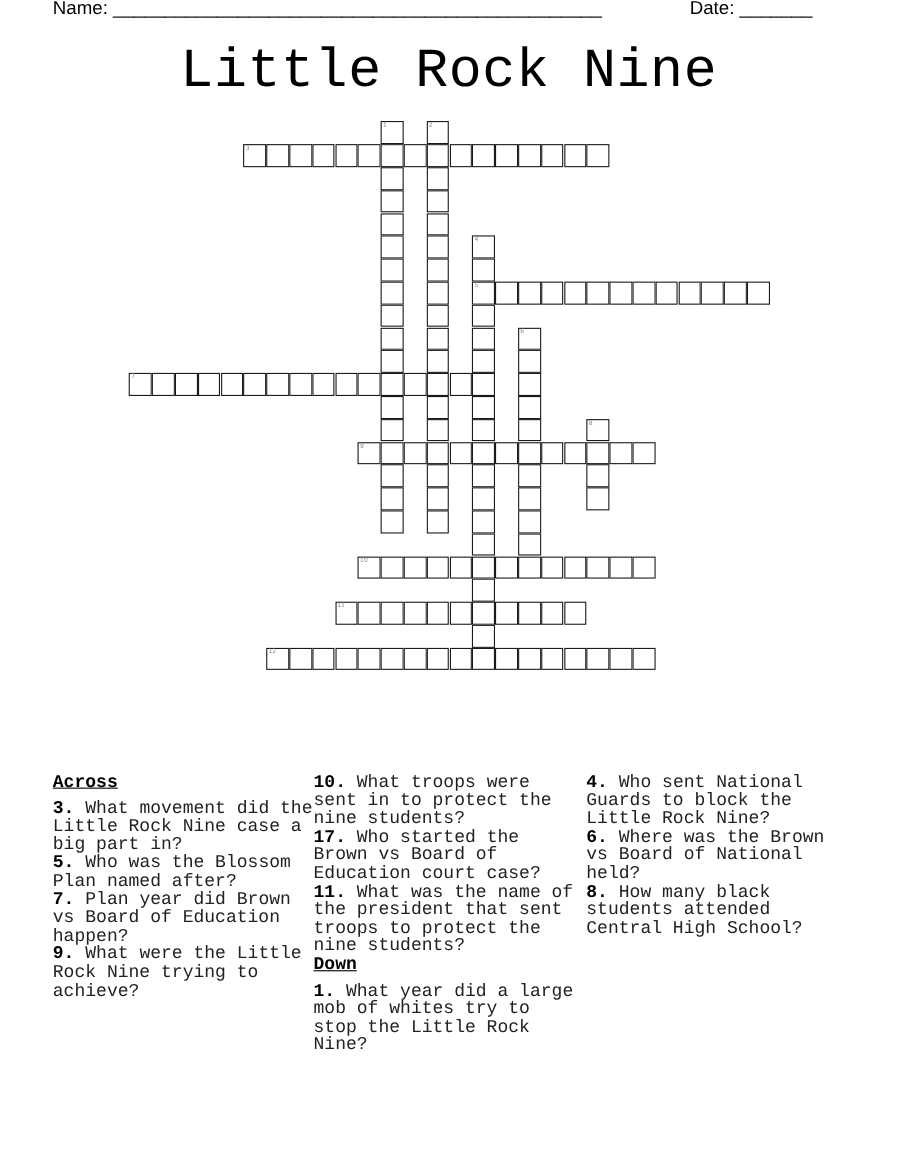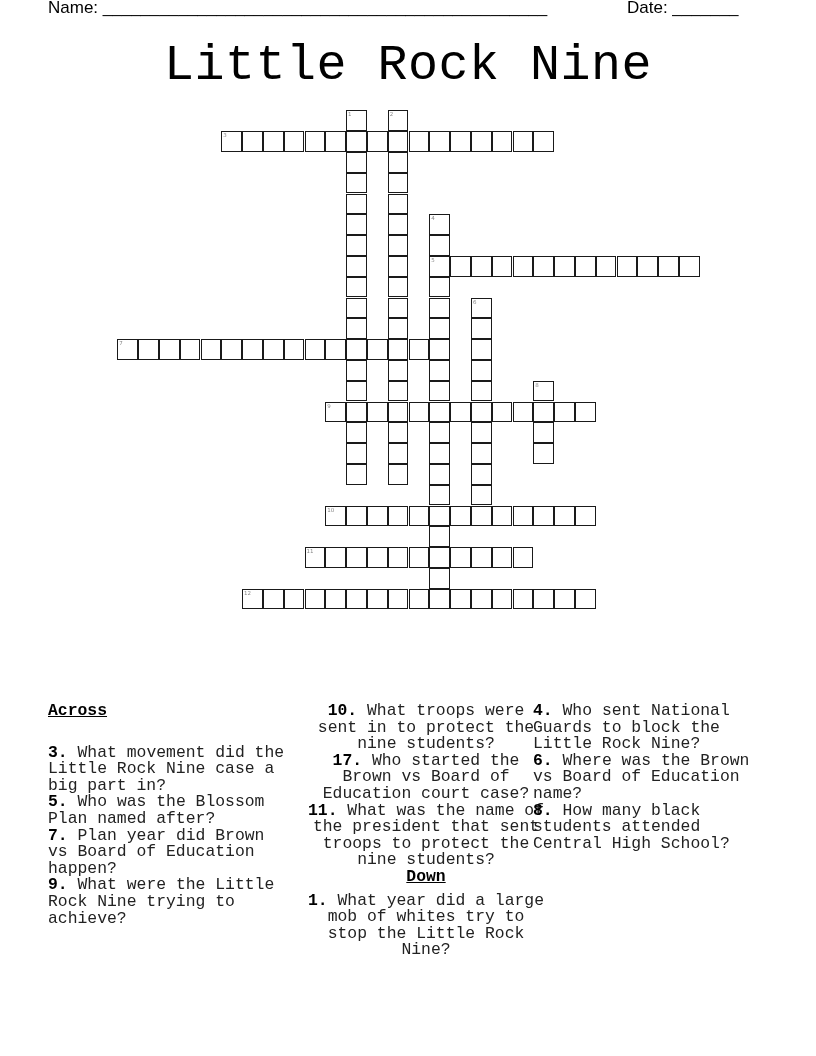--- a/index.html
+++ b/index.html
@@ -9,26 +9,26 @@
   .hdr-date { left:627px; }
   .title { position:absolute; left:0; width:816px; top:38px; text-align:center;
            font-family:"Liberation Mono", monospace; font-size:50px; line-height:56px; color:#000; letter-spacing:0.5px; }
   #grid { position:absolute; left:0; top:0; width:816px; height:680px; }
   .cell { position:absolute; width:20.8px; height:20.8px; box-sizing:border-box;
           border:1px solid #1a1a1a; background:#fff; }
   .cell .num { position:absolute; left:1px; top:0px; font-family:"DejaVu Sans", sans-serif;
                font-size:5.5px; line-height:7px; color:#888; }
   .clues { position:absolute; top:703px; font-family:"Liberation Mono", monospace;
            font-size:16.4px; line-height:16.6px; color:#222; }
-  .clues .head { font-weight:bold; text-decoration:underline; color:#000; margin-bottom:25px; }
+  .clues .head { font-weight:bold; text-decoration:underline; color:#000; margin-bottom:7px; }
   .clues .head.down { margin-bottom:7px; }
   .clue { white-space:pre-wrap; }
   .clue b { color:#000; }
   .col1 { left:48px; width:240px; }
-  .col2 { left:306px; width:240px;text-align:center; }
+  .col2 { left:285px; width:240px; }
   .col3 { left:533px; width:240px; }
 </style>
 </head>
 <body>
 
 <div class="hdr hdr-name">Name: _______________________________________________</div>
 <div class="hdr hdr-date">Date: _______</div>
 
 <div class="title">Little Rock Nine</div>
 
@@ -224,15 +224,15 @@
 <div class="clues col2">
   <div class="clue"><b>10.</b> <span>What troops were sent in to protect the nine students?</span></div>
   <div class="clue"><b>17.</b> <span>Who started the Brown vs Board of Education court case?</span></div>
   <div class="clue"><b>11.</b> <span>What was the name of the president that sent troops to protect the nine students?</span></div>
   <div class="head down">Down</div>
   <div class="clue"><b>1.</b> <span>What year did a large mob of whites try to stop the Little Rock Nine?</span></div>
 </div>
 
 <div class="clues col3">
   <div class="clue"><b>4.</b> <span>Who sent National Guards to block the Little Rock Nine?</span></div>
-  <div class="clue"><b>6.</b> <span>Where was the Brown vs Board of Education name?</span></div>
+  <div class="clue"><b>6.</b> <span>Where was the Brown vs Board of National held?</span></div>
   <div class="clue"><b>8.</b> <span>How many black students attended Central High School?</span></div>
 </div>
 
 </body></html>

